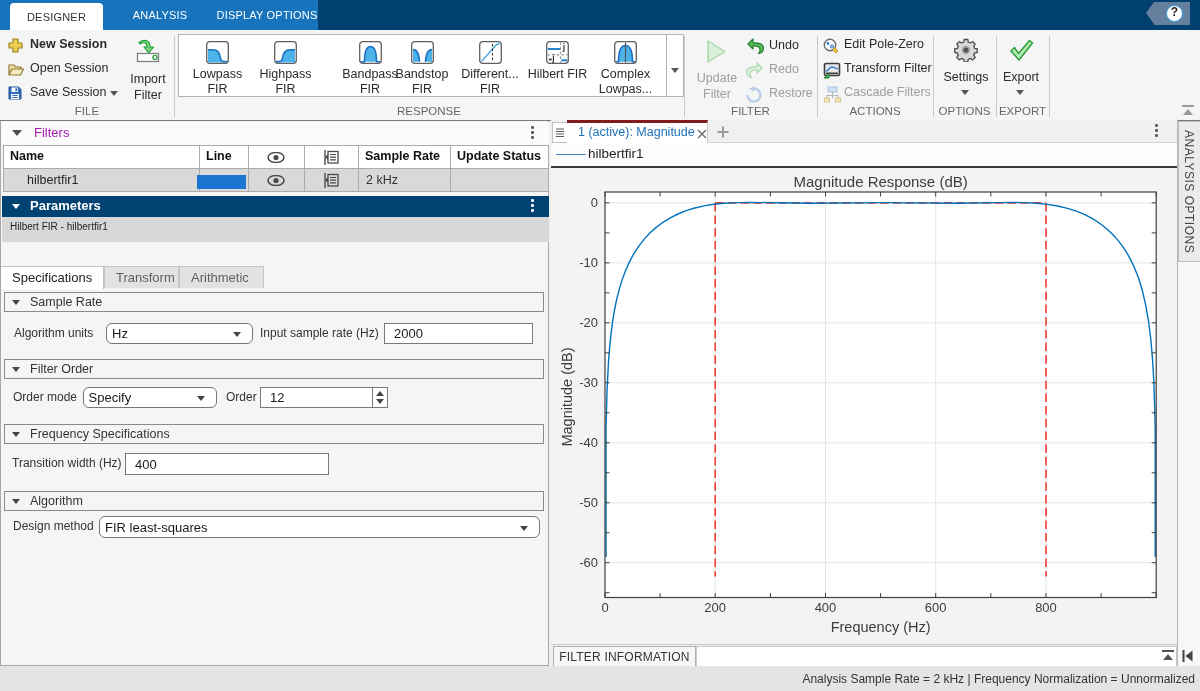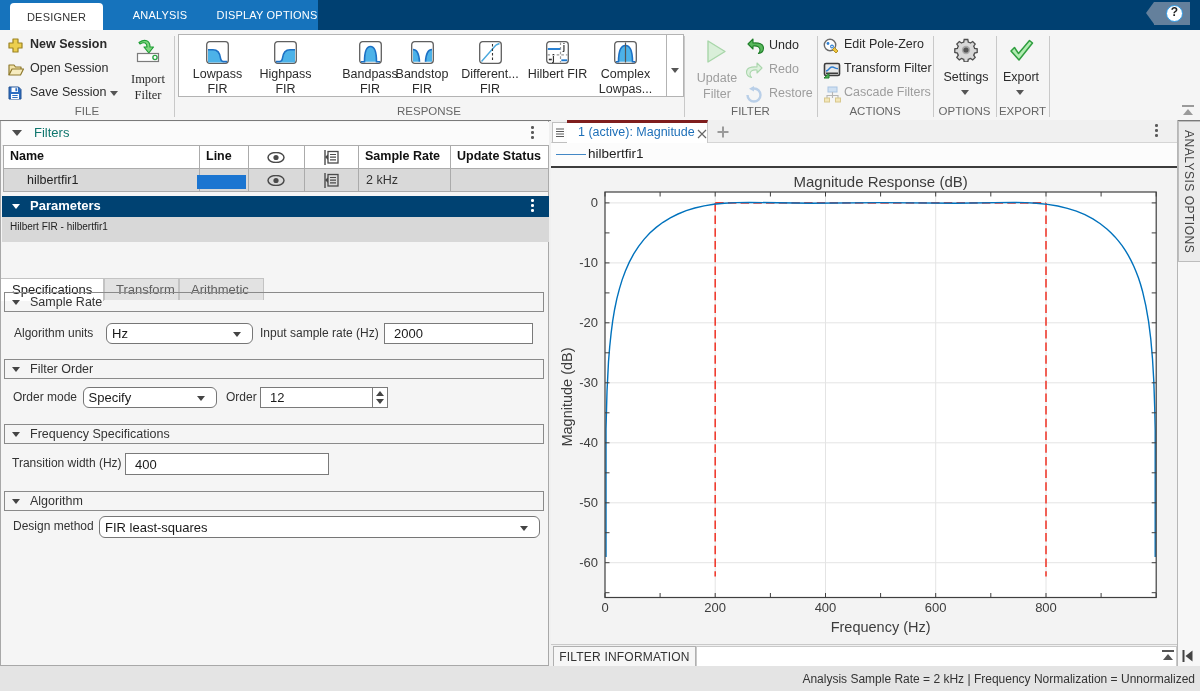--- a/index.html
+++ b/index.html
@@ -32,21 +32,21 @@
 #leftpanel{left:0;top:121px;width:549px;height:545px;background:#f5f5f5;border-left:1px solid #a8a8a8;border-right:1px solid #a8a8a8;border-bottom:1px solid #a8a8a8;box-sizing:border-box;}
 .tri-d{width:0;height:0;border-left:5px solid transparent;border-right:5px solid transparent;border-top:6px solid #4d4d4d;}
 .tri-w{width:0;height:0;border-left:4.5px solid transparent;border-right:4.5px solid transparent;border-top:5.5px solid #fff;}
 .dots3{width:3px;height:15px;}
 .dots3 i{display:block;width:2.6px;height:2.6px;border-radius:50%;background:#5a5a5a;margin-bottom:2.6px;}
 .dots3.w i{background:#fff;}
 #filtershdr{left:1px;top:1px;width:547px;height:23px;background:#fbfbfb;border-bottom:1px solid #e0e0e0;}
 #paramsbar{left:1px;top:75px;width:547px;height:21px;background:#004272;color:#fff;}
 #grayrow{left:1px;top:96px;width:547px;height:25px;background:#d8d8d8;}
 
-.ptab{top:144.5px;height:22px;box-sizing:border-box;border:1px solid #c3c3c3;border-bottom:none;font-size:13px;line-height:21px;padding-left:11px;margin-top:12px;}
+.ptab{top:144.5px;height:22px;box-sizing:border-box;border:1px solid #c3c3c3;border-bottom:none;font-size:13px;line-height:21px;padding-left:11px;}
 
 .secbox{left:3px;width:540px;height:20px;border:1px solid #8a8a8a;box-sizing:border-box;line-height:19px;font-size:12.5px;color:#333;}
 .secbox .tri-d{position:absolute;left:7px;top:7px;border-left:4.5px solid transparent;border-right:4.5px solid transparent;border-top:5.5px solid #444;}
 .secbox span{margin-left:25px;}
 .flbl{font-size:12px;color:#333;height:21px;line-height:21px;}
 .ddl{background:#fff;border:1px solid #767676;border-radius:6px;box-sizing:border-box;font-size:13px;color:#1a1a1a;}
 .ddl .tx{position:absolute;left:5px;top:0;line-height:20px;}
 .ddl .ar{position:absolute;right:11px;top:8px;width:0;height:0;border-left:4.5px solid transparent;border-right:4.5px solid transparent;border-top:5px solid #444;}
 .ebox{background:#fff;border:1px solid #7a7a7a;box-sizing:border-box;font-size:13px;color:#1a1a1a;}
 .ebox .tx{position:absolute;left:9px;top:0;line-height:20px;}
@@ -109,21 +109,21 @@
         <rect x="3" y="8" width="8" height="5" fill="#fff"></rect>
         <path d="M4.3,9.5 h5.4 M4.3,11.5 h5.4" stroke="#2f6fc2" stroke-width="1"></path>
       </svg></div>
  <div class="ab itxt" style="left:30px;top:55px;">Save Session</div>
  <div class="ab arrow-down" style="left:110px;top:61px;"></div>
  <div class="ab" id="ic-import" style="left:135px;top:8px;"><svg width="26" height="25" viewBox="0 0 26 25">
         <path d="M4,4.5 C10,0.5 15,2.5 15,9 L18.5,9 L13.8,15 L9,9 L12,9 C12,5 9.5,3.5 5,6 Z" fill="#7ed47e" stroke="#1e9e35" stroke-width="1.2" stroke-linejoin="round"></path>
         <rect x="2.5" y="15.5" width="21" height="8" fill="#fdfdfd" stroke="#7b7b7b" stroke-width="1.2"></rect>
         <circle cx="20" cy="19.5" r="2.1" fill="#fff" stroke="#2ba445" stroke-width="1.4"></circle>
       </svg></div>
- <div class="ab itxt icenter" style="left:122px;top:41px;width:52px;line-height:16px;font-family:Liberation Serif, serif;">Import<br>Filter</div>
+ <div class="ab itxt icenter" style="left:122px;top:41px;width:52px;line-height:16px;">Import<br>Filter</div>
 
  <div class="ab" id="gallery"></div>
  <div class="ab respitem" style="left:185.5px;">
   <div class="respbox"><svg width="23" height="23" viewBox="0 0 23 23">
           <rect x="0.7" y="0.7" width="21.6" height="21.6" rx="3" fill="#fff" stroke="#5f5f5f" stroke-width="1.3"></rect>
           <path d="M2,9 L7,9 C12,9 14,12.5 14.6,17.5 C14.9,19.6 15.6,20.6 17.5,20.6 L17.5,21.5 L2,21.5 Z" fill="#4cb2e8"></path>
           <path d="M2,8.8 L7,8.8 C12,8.8 14,12.5 14.6,17.5 C14.9,19.6 15.6,20.6 17.5,20.6 L21,20.6" fill="none" stroke="#1c70c4" stroke-width="1.6"></path>
         </svg></div>
   <div class="resplbl">Lowpass<br>FIR</div>
     </div>
@@ -235,21 +235,21 @@
  <div class="ab" id="ic-check" style="left:1009px;top:9px;"><svg width="25" height="23" viewBox="0 0 25 23">
         <path d="M2,12 L5.5,8.5 L9.5,14.5 L20.5,1.5 L23.5,4 L10,21 Z" fill="#b2ecb2" stroke="#2f9e3f" stroke-width="1.5" stroke-linejoin="round"></path>
       </svg></div>
  <div class="ab itxt" style="left:991px;top:40px;width:60px;text-align:center;">Export</div>
  <div class="ab arrow-down" style="left:1016px;top:60px;"></div>
 </div>
 
 <div class="ab" id="leftpanel">
  <div class="ab" id="filtershdr">
   <div class="ab tri-d" style="left:10px;top:8px;"></div>
-  <div class="ab" style="left:32px;top:3px;font-size:13px;color:#0f766e;">Filters</div>
+  <div class="ab" style="left:32px;top:3px;font-size:13px;color:#a21caf;">Filters</div>
   <div class="ab dots3" style="left:529px;top:4px;">
         <i></i>
         <i></i>
         <i></i>
       </div>
  </div>
 
  <div class="ab" style="left:2px;top:24px;width:546px;height:24px;background:#fff;border:1px solid #ababab;box-sizing:border-box;"></div>
  <div class="ab" style="left:2px;top:48px;width:546px;height:23px;background:#d9d9d9;border:1px solid #ababab;border-top:none;box-sizing:border-box;"></div>
  <div class="ab" style="left:198px;top:24px;width:1px;height:47px;background:#ababab;"></div>

